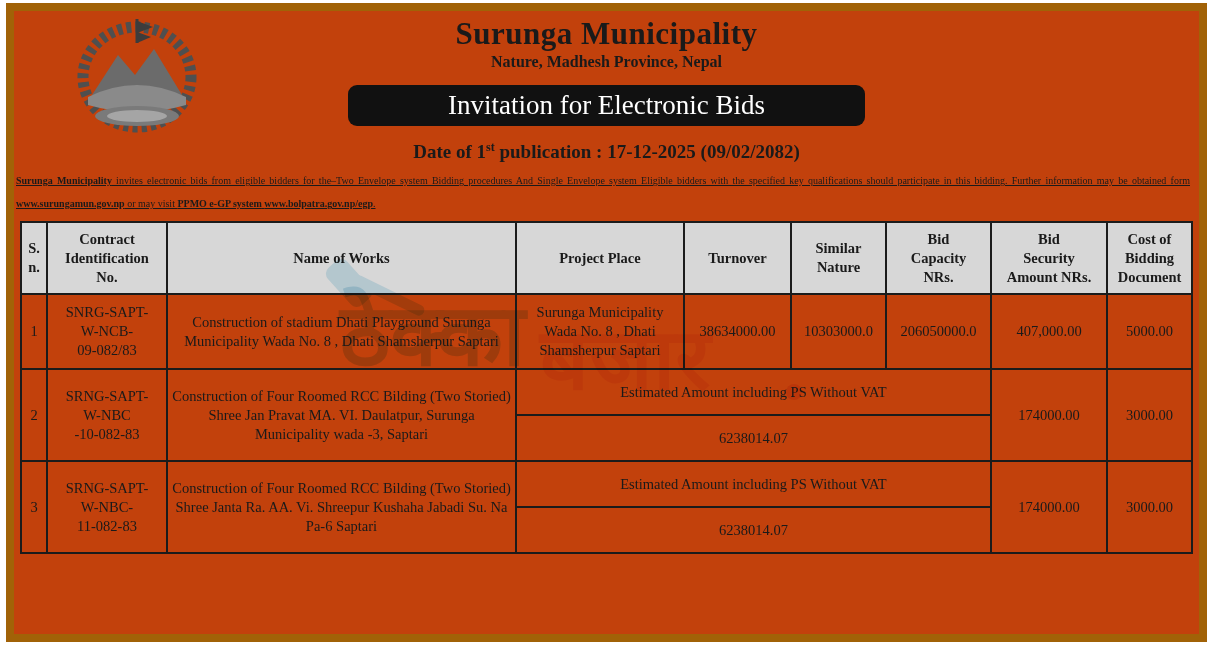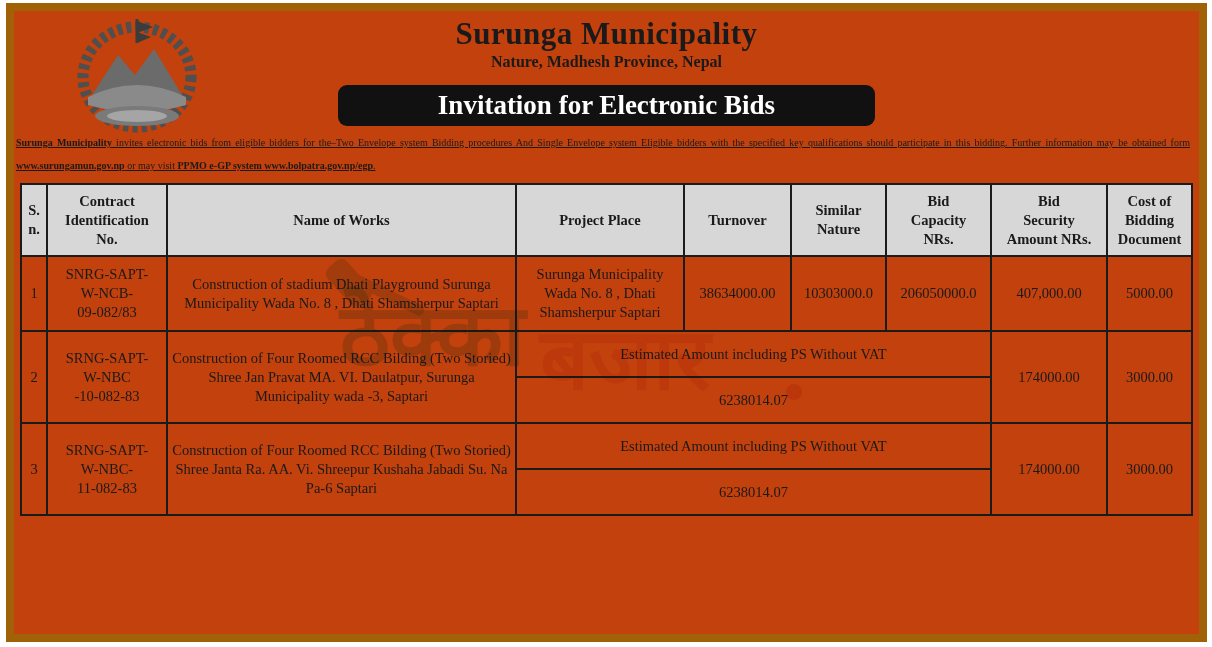--- a/index.html
+++ b/index.html
@@ -14,21 +14,21 @@
     border:8px solid #a16207;background:#c2410c;
   }
   
   .logo-wrap{position:absolute;left:48px;top:2px;width:150px;height:130px;}
   .hdr{ text-align:center; }
   .title1{font-size:31px;font-weight:bold;margin-top:6px;line-height:34px;letter-spacing:.5px;}
   .title2{font-size:30px;font-weight:bold;line-height:33px;}
   .subtitle{font-size:16px;font-weight:bold;line-height:20px;margin-top:1px;}
   .banner{
     display:inline-block;margin-top:13px;background:#111111;color:#ffffff;
-    font-size:27px;font-weight:bold;line-height:41px;padding:0 100px;
+    font-size:27px;font-weight:normal;line-height:41px;padding:0 100px;
     border-radius:9px;
   }
   .dateline{font-size:19px;font-weight:bold;margin-top:9px;line-height:24px;}
   .dateline sup{font-size:12px;}
   
   .intro{
     margin:5px 9px 0 2px;font-size:10px;line-height:23px;text-align:justify;text-decoration:underline;
   }
   .intro b{font-weight:bold;}
   
@@ -70,20 +70,21 @@
       <ellipse cx="75" cy="103" rx="30" ry="6" fill="#a5a5a5"></ellipse>
     </svg>
   </div>
 
   <div class="hdr">
     <div class="title1">Surunga Municipality</div>
     <div class="subtitle">Nature, Madhesh Province, Nepal</div>
     <div>
       <div class="banner">Invitation for Electronic Bids</div>
     </div>
+    <div class="dateline"><span>Date of 1</span><sup>st</sup><span> publication : 17-12-2025 (09/02/2082)</span></div>
   </div>
 
   <div class="intro"><b>Surunga Municipality</b><span> invites electronic bids from eligible bidders for the–Two Envelope system Bidding procedures And Single Envelope system Eligible bidders with the specified key qualifications should participate in this bidding. Further information may be obtained form </span><b>www.surungamun.gov.np</b><span> or may visit </span><b>PPMO e-GP system</b><span> </span><b>www.bolpatra.gov.np/egp</b><span>.</span></div>
 
   <table>
     <colgroup>
       <col style="width:26px">
         <col style="width:120px">
         <col style="width:349px">
       <col style="width:168px">

